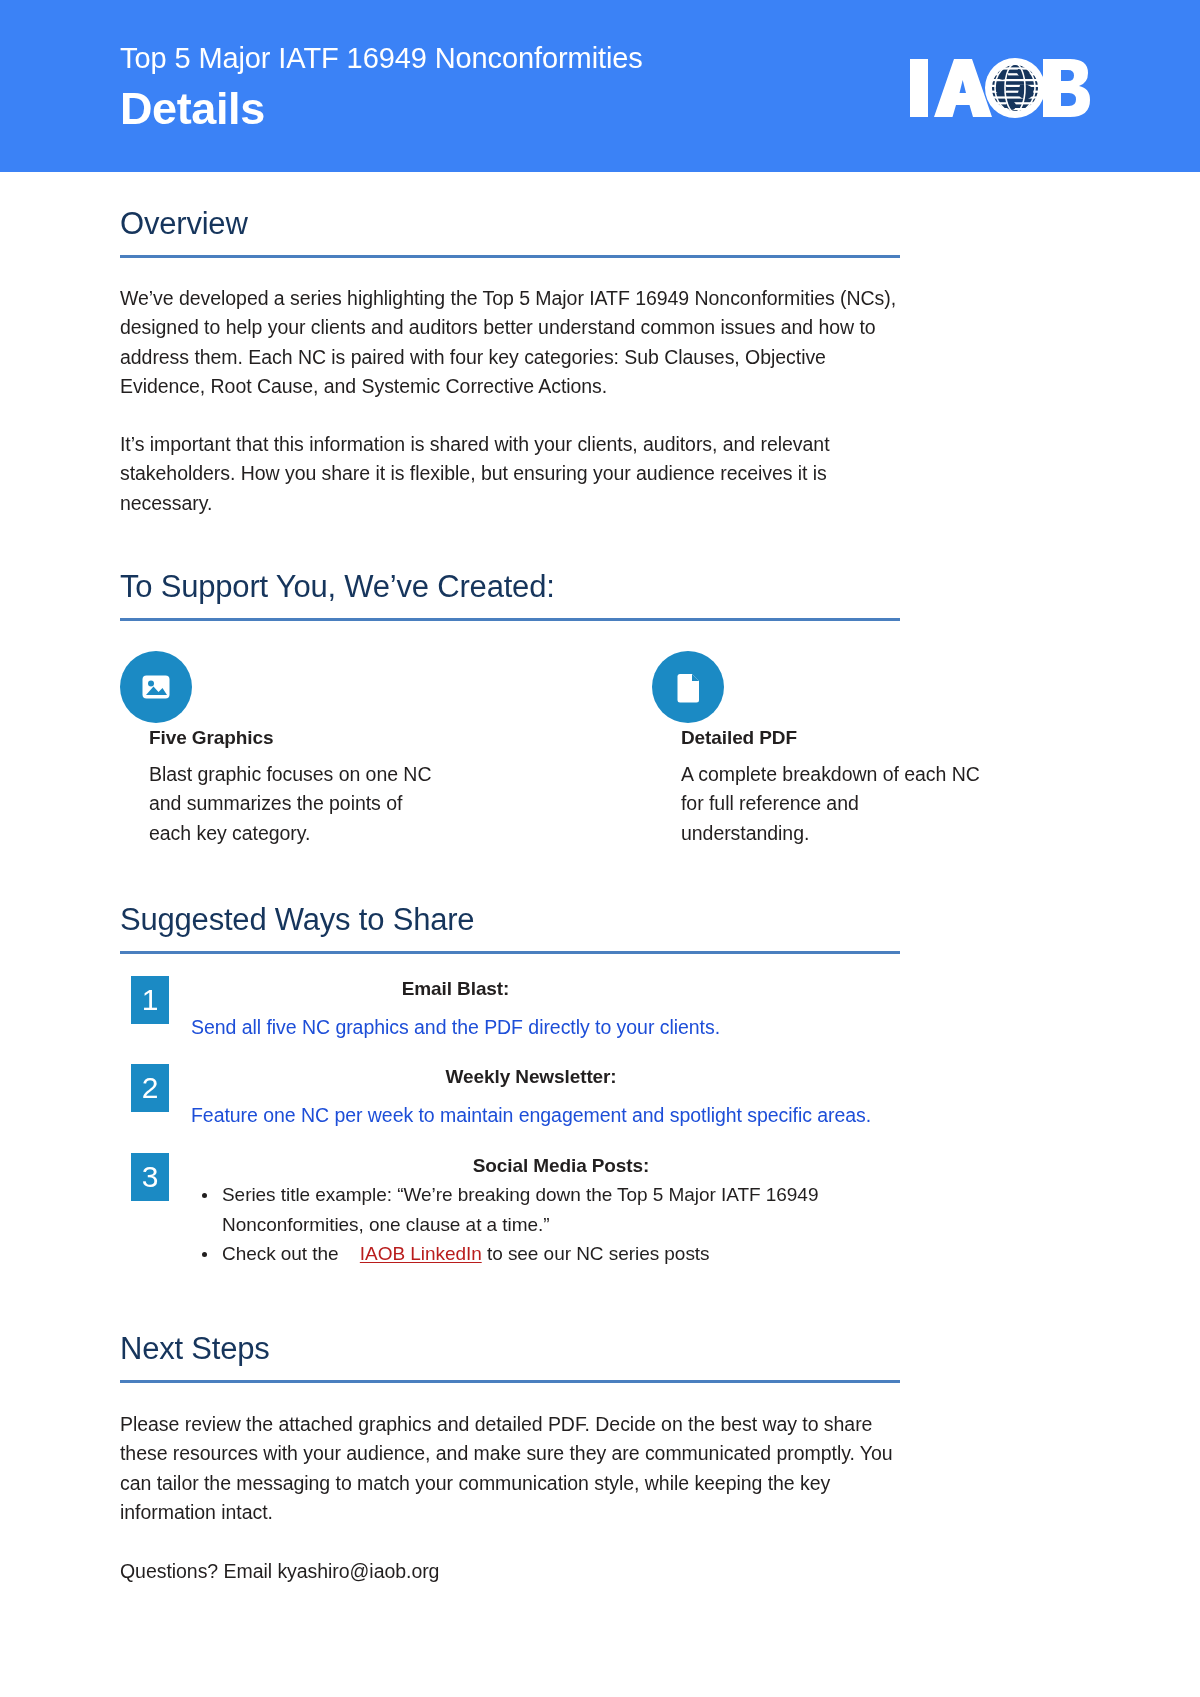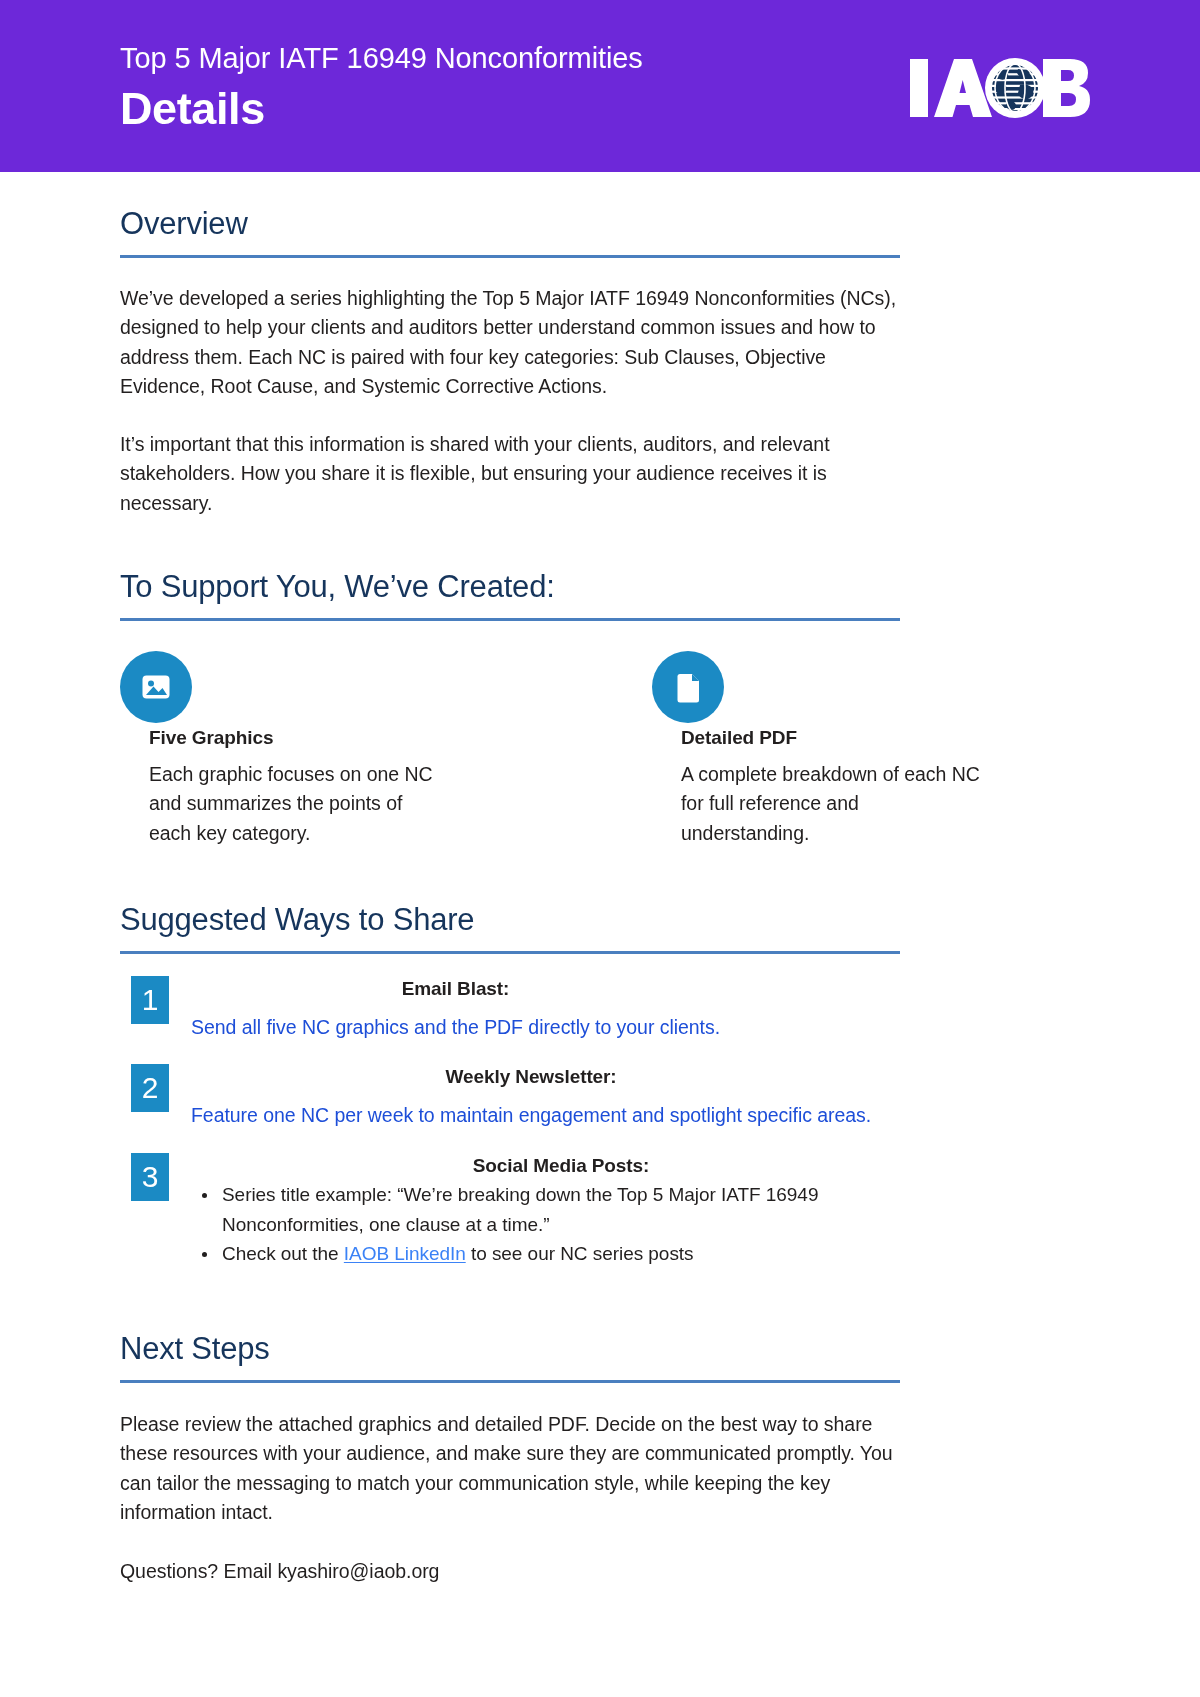--- a/index.html
+++ b/index.html
@@ -22,21 +22,21 @@
     height: 1697px;
     background: #ffffff;
     overflow: hidden;
   }
 
   
   .header {
     position: relative;
     width: 1200px;
     height: 172px;
-    background: #6d28d9;
+    background: #3b82f6;
     display: flex;
     align-items: center;
     justify-content: space-between;
     padding: 0 108px 0 120px;
   }
 
   .header-text {
     display: flex;
     flex-direction: column;
     justify-content: center;
@@ -218,22 +218,23 @@
     left: 11px;
     top: 13px;
     width: 5px;
     height: 5px;
     border-radius: 50%;
     background: #221f1f;
   }
 
   .inline-link {
     text-decoration: underline;
-    color: #3b82f6;
+    color: #b91c1c;
     text-underline-offset: 2px;
+    margin-left: 16px;
   }
 
   
   .next-wrap { padding-top: 39px; }
   .next-rule { width: 780px; }
 
   .next-p1 { margin-top: 27px; max-width: 800px; }
   .next-p2 { margin-top: 29px; }
 </style>
 </head>
@@ -312,21 +313,21 @@
         <div class="card first">
           <div class="card-icon">
             <svg width="36" height="36" viewBox="0 0 36 36">
               <rect x="4.5" y="6.5" width="27" height="23" rx="4" fill="#ffffff"></rect>
               <circle cx="13" cy="14.5" r="3" fill="#1b8ac4"></circle>
               <path d="M8 26 L15.5 17.5 L20.5 23 L24.5 19 L29 26 Z" fill="#1b8ac4"></path>
             </svg>
           </div>
           <div class="card-body">
             <div class="card-title">Five Graphics</div>
-            <div class="card-desc">Each graphic focuses on one NC and summarizes the points of each key category.</div>
+            <div class="card-desc">Blast graphic focuses on one NC and summarizes the points of each key category.</div>
           </div>
         </div>
 
         <div class="card">
           <div class="card-icon">
             <svg width="36" height="36" viewBox="0 0 36 36">
               <path d="M10 5 h12 l7 7 v19 a2.5 2.5 0 0 1 -2.5 2.5 h-16.5 a2.5 2.5 0 0 1 -2.5 -2.5 v-23.5 a2.5 2.5 0 0 1 2.5 -2.5 Z" fill="#ffffff"></path>
               <path d="M22 5 L29 12 h-7 Z" fill="#1b8ac4"></path>
             </svg>
           </div>

